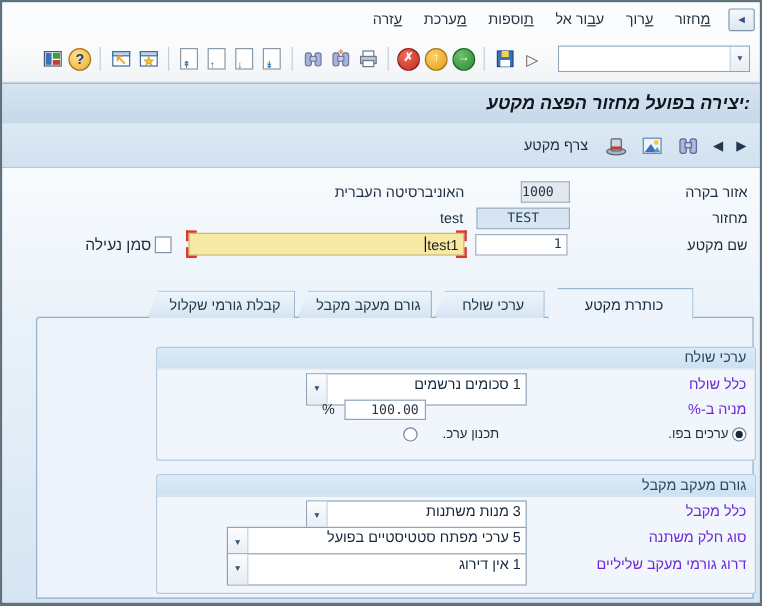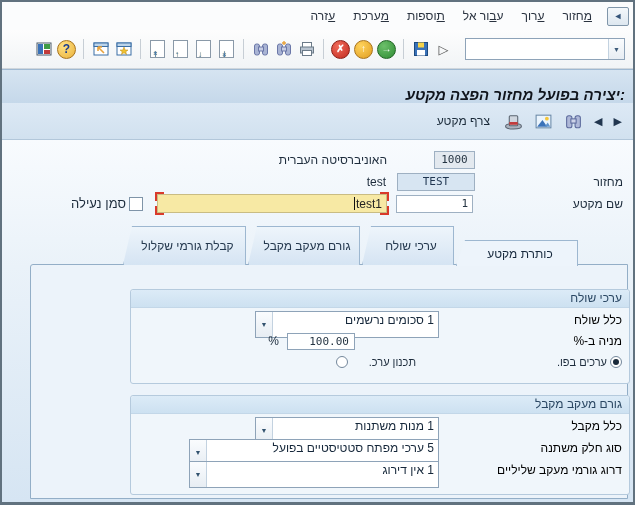--- a/index.html
+++ b/index.html
@@ -33,72 +33,72 @@
   .page .pa{position:absolute;left:1px;bottom:-2px;font-size:8px;color:#2a6ebb;text-shadow:0 0 1px #e8b43a;line-height:1;}
   .cmdfield{width:158px;height:20px;margin-left:10px;border:1px solid #8ea3b8;background:#fff;
             display:flex;align-items:stretch;flex:none;}
   .cmdfield input{flex:1;border:none;outline:none;min-width:0;font-size:11px;padding:0 3px;background:#fff;}
   .cmdarr{width:15px;display:flex;align-items:center;justify-content:center;font-size:7px;color:#3c5b7a;
           background:linear-gradient(#fafcfe,#e7edf3);border-left:1px solid #c3d2e0;}
 
   
   .titlebar{position:absolute;top:67px;left:0;right:0;height:33px;
             background:linear-gradient(#d6e4f1,#c5d8ea);border-top:1px solid #9fb9d2;border-bottom:1px solid #b7cde0;
-            direction:rtl;display:flex;align-items:flex-end;padding:0 8px;}
+            direction:rtl;display:flex;align-items:center;padding:0 8px;}
   .titletext{font-size:15px;font-weight:bold;font-style:italic;color:#10141c;}
 
   
   .apptb{position:absolute;top:101px;left:0;right:0;height:36px;
          background:linear-gradient(#dde9f5,#d1e1ef);border-bottom:1px solid #b2c7da;
          direction:rtl;display:flex;align-items:center;padding:0 9px;gap:7px;}
   .atbtn{display:flex;align-items:center;justify-content:flex-start;height:24px;padding:0 2px;cursor:default;}
   .tri{font-size:11px;color:#21364f;}
   .atlabel{font-size:12px;color:#1b2b3a;padding:0 3px;}
 
   
   .content{position:absolute;top:138px;left:0;right:0;bottom:0;
            background:linear-gradient(180deg,#f8fbfe 0%,#eaf2f9 35%,#d6e5f3 100%);}
   .flabel{position:absolute;right:10px;width:120px;text-align:right;direction:rtl;
           font-size:12px;color:#1d2c3c;line-height:18px;}
   .ffield{position:absolute;box-sizing:border-box;height:18px;border:1px solid #9eb0c2;
           font-family:"DejaVu Sans Mono",monospace;font-size:11px;line-height:16px;color:#253442;}
-  .f1000{top:11px;right:158px;width:41px;background:#e3e9ef;text-align:center;}
+  .f1000{top:11px;right:158px;width:41px;background:#e3e9ef;text-align:left;}
   .ftest{top:33px;right:158px;width:78px;background:#d7e5f2;text-align:center;color:#1f3550;}
   .f1{top:55px;right:160px;width:77px;background:#fff;text-align:right;padding-left:3px;padding-right:4px;direction:ltr;}
   .fdesc{position:absolute;direction:rtl;font-size:12px;color:#1d2c3c;line-height:18px;}
   .fyellow{position:absolute;top:54px;right:246px;width:230px;height:19px;box-sizing:border-box;
            background:#f7e9a4;border:1px solid #c9bc83;direction:rtl;display:flex;align-items:center;
            padding:0 4px;font-size:12px;color:#222;}
   .cursorbar{width:1px;height:13px;background:#111;margin-right:1px;}
   .cb{position:absolute;width:7px;height:7px;}
   .cb-tl{top:-3px;right:-3px;border-top:2px solid #d93a2b;border-right:2px solid #d93a2b;}
   .cb-tr{top:-3px;left:-3px;border-top:2px solid #d93a2b;border-left:2px solid #d93a2b;}
   .cb-bl{bottom:-3px;right:-3px;border-bottom:2px solid #d93a2b;border-right:2px solid #d93a2b;}
   .cb-br{bottom:-3px;left:-3px;border-bottom:2px solid #d93a2b;border-left:2px solid #d93a2b;}
   .chk{position:absolute;top:57px;right:490px;width:12px;height:12px;background:#fff;border:1px solid #7f94a8;}
   .chklabel{position:absolute;top:55px;right:507px;direction:rtl;font-size:13px;color:#1d2c3c;line-height:18px;}
 
   
   .tabstrip{position:absolute;top:99px;right:55px;height:26px;direction:rtl;display:flex;align-items:flex-end;gap:2px;z-index:3;}
-  .tab{box-sizing:border-box;height:39px;display:flex;align-items:center;justify-content:center;
+  .tab{box-sizing:border-box;height:23px;display:flex;align-items:center;justify-content:center;
        font-size:12px;color:#24384e;white-space:nowrap;
        background:linear-gradient(#eef5fb,#d5e4f3);border:1px solid #9db7d0;border-bottom:none;
        clip-path:polygon(9px 0,100% 0,100% 100%,0 100%);padding:0 10px 0 16px;}
   .tab.active{height:26px;background:#edf4fb;z-index:4;margin-bottom:-1px;color:#16283c;}
 
   
   .panel{position:absolute;top:124px;left:28px;right:5px;bottom:3px;background:#ecf3fa;
          border:1px solid #93aec7;border-radius:3px 0 0 0;z-index:2;}
   .gb{position:absolute;left:99px;width:500px;box-sizing:border-box;background:#f0f6fb;
       border:1px solid #b5cadd;border-radius:3px;}
   .gb1{top:24px;height:95px;}
   .gb2{top:130px;height:100px;}
   .gbh{height:17px;background:linear-gradient(#dcebf7,#cde1f1);border-bottom:1px solid #c3d7e8;
        border-radius:3px 3px 0 0;direction:rtl;font-size:12px;color:#2a4763;padding:0 7px;line-height:17px;}
-  .gblabel{position:absolute;right:7px;direction:rtl;font-size:12px;color:#000000;line-height:19px;white-space:nowrap;}
+  .gblabel{position:absolute;right:7px;direction:rtl;font-size:12px;color:#6d28d9;line-height:19px;white-space:nowrap;}
   .combo{position:absolute;height:27px;box-sizing:border-box;background:#fff;border:1px solid #8ea3b8;
          direction:rtl;display:flex;align-items:stretch;}
   .combo .val{flex:1;text-align:right;padding:0 4px;font-size:12px;color:#15273a;line-height:17px;white-space:nowrap;overflow:hidden;}
   .combo .arr{width:16px;display:flex;align-items:center;justify-content:center;font-size:7px;color:#33536f;
               background:linear-gradient(#fafcfe,#e7edf3);border-right:1px solid #c3d2e0;}
   .sharefield{position:absolute;top:43px;right:274px;width:68px;height:17px;box-sizing:border-box;background:#fff;
               border:1px solid #8ea3b8;font-family:"DejaVu Sans Mono",monospace;font-size:11px;
               text-align:right;padding:0 5px;line-height:15px;color:#253442;direction:ltr;}
   .pct{position:absolute;top:42px;right:350px;font-size:12px;color:#1d2c3c;line-height:19px;}
   .radio{position:absolute;width:12px;height:12px;border-radius:50%;border:1px solid #74889c;background:#fff;box-sizing:border-box;}
@@ -257,20 +257,21 @@
           <rect x="5" y="9.5" width="8" height="2.6" fill="#c23b3b"></rect>
         </svg>
     </span>
     <span class="atbtn">
       <span class="atlabel">צרף מקטע</span>
     </span>
   </div>
 
   <div class="content">
 
+    <span class="flabel" style="top:11px">אזור בקרה</span>
     <span class="ffield f1000">1000</span>
     <span class="fdesc" style="top:11px;right:246px">האוניברסיטה העברית</span>
 
     <span class="flabel" style="top:33px">מחזור</span>
     <span class="ffield ftest">TEST</span>
     <span class="fdesc" style="top:33px;right:247px">test</span>
 
     <span class="flabel" style="top:55px">שם מקטע</span>
     <span class="ffield f1">1</span>
     <span class="fyellow">
@@ -310,21 +311,21 @@
         <span class="rlabel" style="top:64px;right:22px">ערכים בפו.</span>
         <span class="radio" style="top:66px;right:281px"></span>
         <span class="rlabel" style="top:64px;right:213px">תכנון ערכ.</span>
       </div>
 
       <div class="gb gb2">
         <div class="gbh">גורם מעקב מקבל</div>
 
         <span class="gblabel" style="top:21px">כלל מקבל</span>
         <span class="combo" style="top:21px;right:190px;width:184px">
-          <span class="val">1 מנות משתנות</span>
+          <span class="val">3 מנות משתנות</span>
           <span class="arr">▼</span>
         </span>
 
         <span class="gblabel" style="top:43px">סוג חלק משתנה</span>
         <span class="combo" style="top:43px;right:190px;width:250px">
           <span class="val">5 ערכי מפתח סטטיסטיים בפועל</span>
           <span class="arr">▼</span>
         </span>
 
         <span class="gblabel" style="top:65px">דרוג גורמי מעקב שליליים</span>

